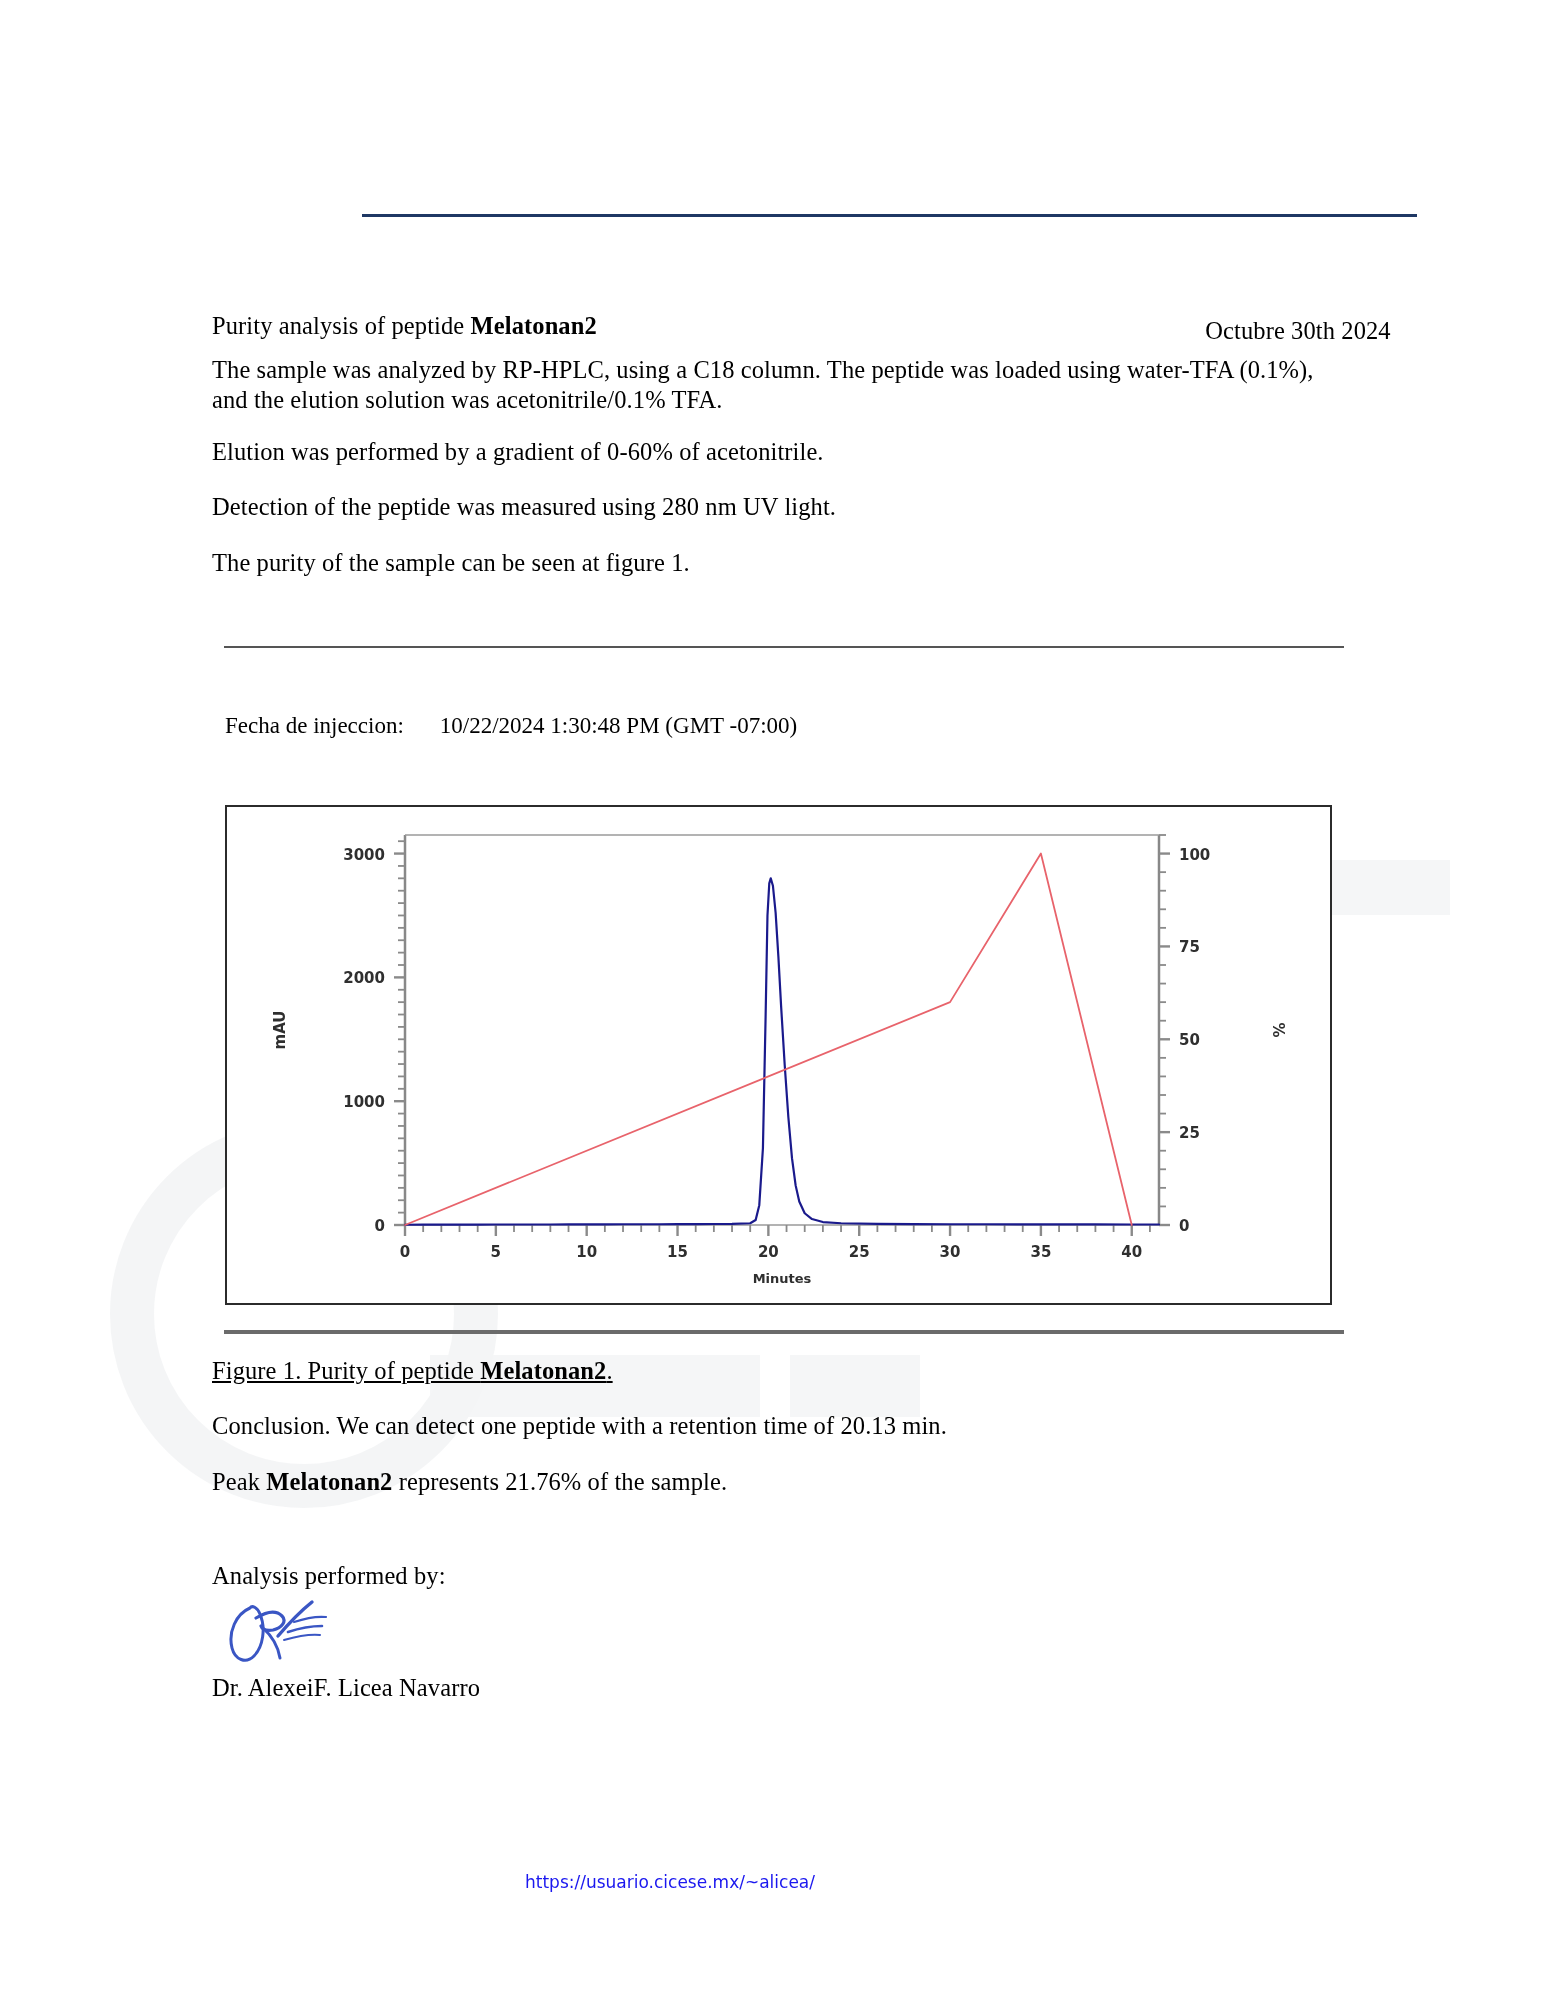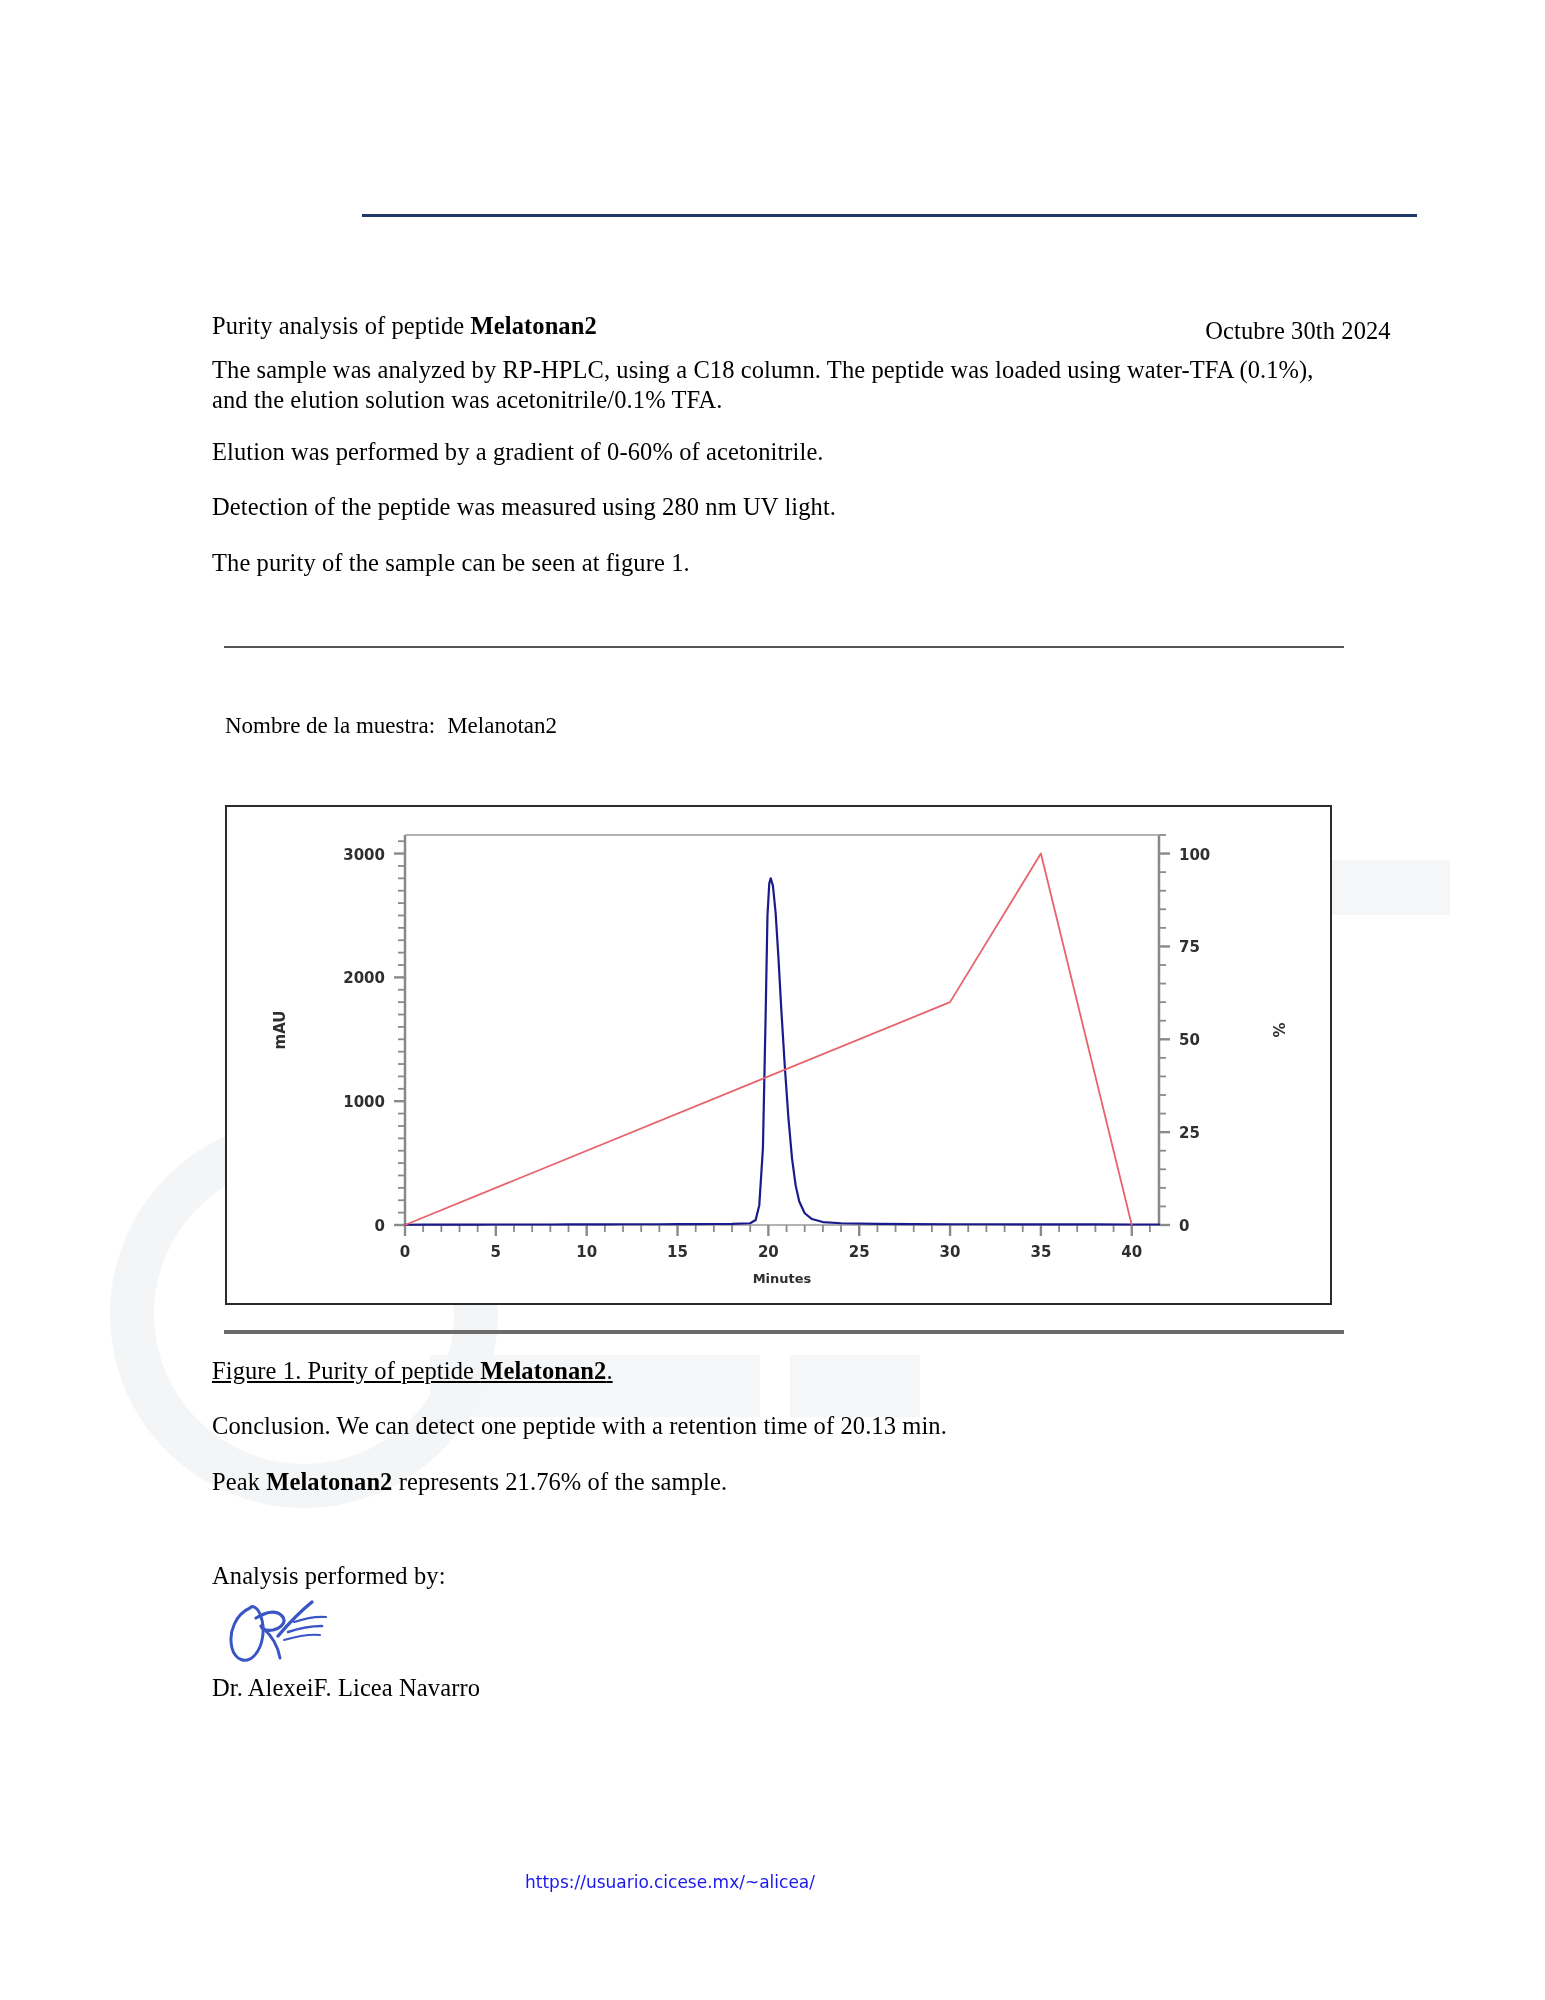--- a/index.html
+++ b/index.html
@@ -162,20 +162,21 @@
 <div class="para" id="para-method">The sample was analyzed by RP-HPLC, using a C18 column. The peptide was loaded using water-TFA (0.1%), and the elution solution was acetonitrile/0.1% TFA.</div>
 <div class="para" id="para-elution">Elution was performed by a gradient of 0-60% of acetonitrile.</div>
 <div class="para" id="para-detect">Detection of the peptide was measured using 280 nm UV light.</div>
 <div class="para" id="para-purity">The purity of the sample can be seen at figure 1.</div>
 
 <div id="figure-block">
 
   <div id="hplc-top-rule"></div>
 
   <div id="hplc-meta">
+    <span class="meta-row"><span class="meta-label">Fecha de injeccion:</span><span style="padding-left:36px">10/22/2024 1:30:48 PM (GMT -07:00)</span></span>
     <span class="meta-row"><span class="meta-label">Nombre de la muestra:</span><span style="padding-left:12px">Melanotan2</span></span>
     <span class="meta-row"><span class="meta-label">Columna:Zorbax C18</span></span>
     <span class="meta-row"><span class="meta-label">Flujo:  1 ml/min</span><span style="padding-left:70px">Loop: 200</span></span>
     <span class="meta-row"><span class="meta-label">Gradiente: 0-30 min:6 0% B   35min: 100 %B  Longitud de onda: 280 nm      Presion:140 mBar</span></span>
   </div>
 
   <div id="plot-box">
     <svg id="plot-svg" width="1103" height="496" viewBox="0 0 1103 496">
       <g id="svg-axes">
           <line x1="178" y1="28" x2="178" y2="418" stroke="#888" stroke-width="2.5"></line>

